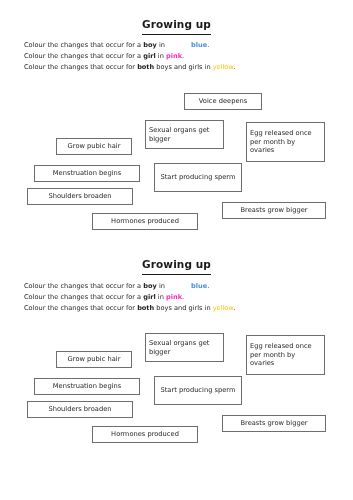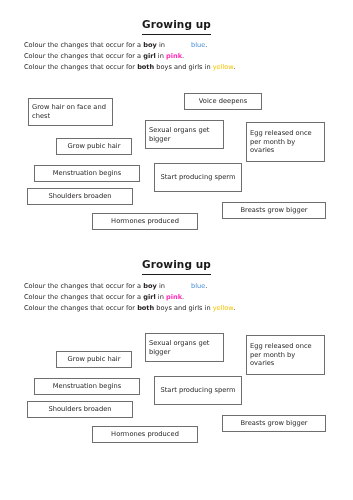--- a/index.html
+++ b/index.html
@@ -45,21 +45,21 @@
     position: absolute;
     left: 24px;
     width: 310px;
     font-size: 6.6px;
     line-height: 11.2px;
     color: #231f20;
     white-space: nowrap;
   }
   .instructions .line { display: block; }
   .instructions b { font-weight: bold; color: #231f20; }
-  .kw-blue   { color: #4a90d9; font-weight: normal; padding-left: 24px; }
+  .kw-blue   { color: #4a90d9; font-weight: bold; padding-left: 24px; }
   .kw-pink   { color: #ff2dbb; font-weight: bold; text-align: right; }
   .kw-yellow { color: #f5c400; font-weight: normal; }
 
   
   .card {
     position: absolute;
     box-sizing: border-box;
     border: 0.9px solid #6e6e6e;
     background: #ffffff;
     display: flex;
@@ -81,23 +81,20 @@
   <div class="title" style="top:18px;">
     <span>Growing up</span>
   </div>
 
   <div class="instructions" style="top:40px;">
     <span class="line"><span>Colour the changes that occur for a </span><b>boy</b><span> in </span><span class="kw-blue">blue</span><span>.</span></span>
     <span class="line"><span>Colour the changes that occur for a </span><b>girl</b><span> in </span><span class="kw-pink">pink</span><span>.</span></span>
     <span class="line"><span>Colour the changes that occur for </span><b>both</b><span> boys and girls in </span><span class="kw-yellow">yellow</span><span>.</span></span>
   </div>
 
-  <div class="card" style="left:28px;top:98px;width:85px;height:28px;">
-    <span>Grow hair on face and chest</span>
-  </div>
 
   <div class="card" style="left:184px;top:93px;width:78px;height:17px;">
     <span>Voice deepens</span>
   </div>
 
   <div class="card" style="left:145px;top:120px;width:79px;height:29px;">
     <span>Sexual organs get bigger</span>
   </div>
 
   <div class="card" style="left:246px;top:122px;width:79px;height:40px;">

